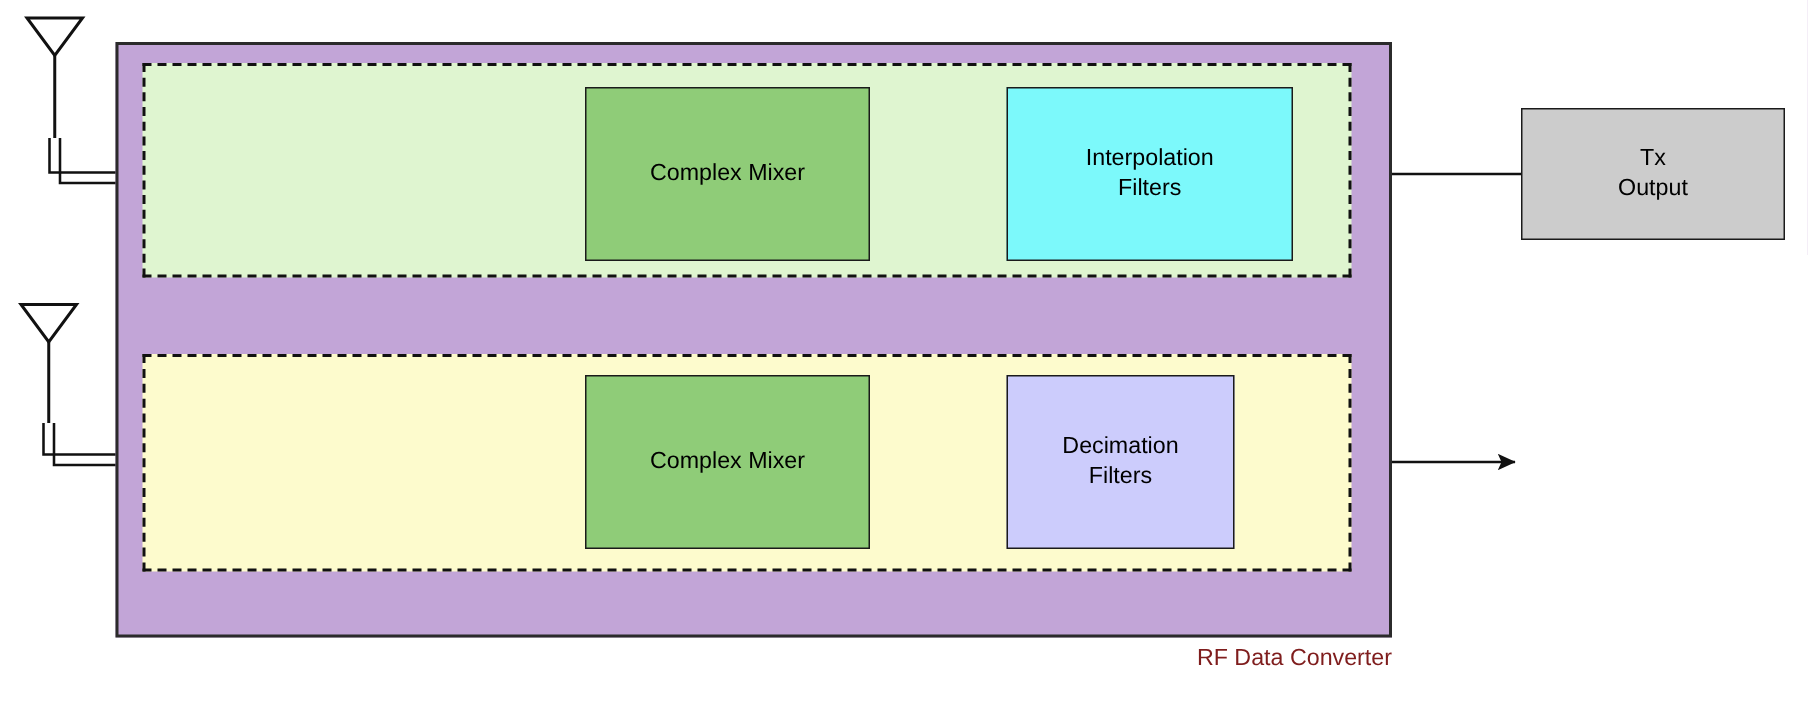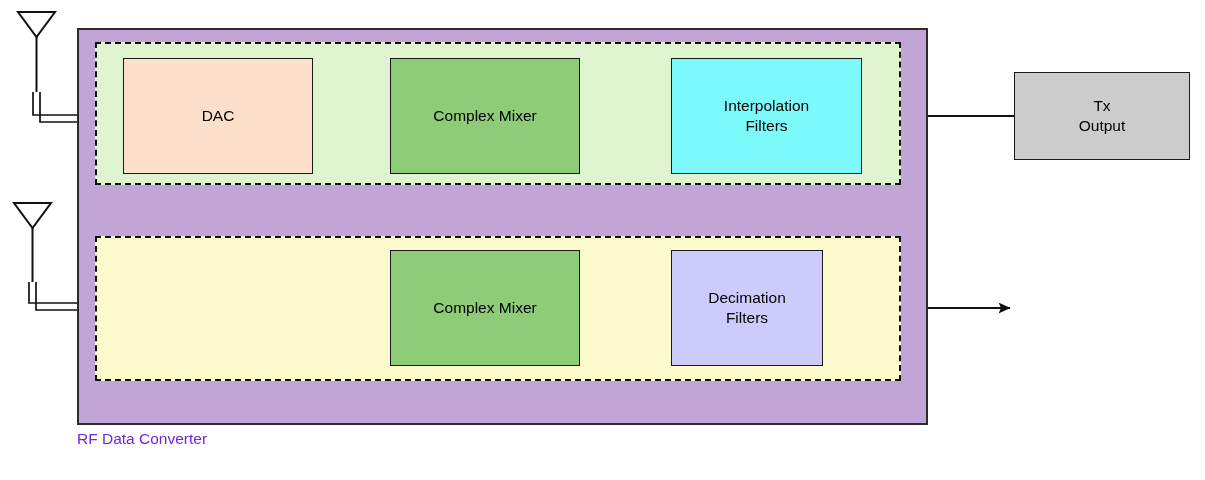--- a/index.html
+++ b/index.html
@@ -77,23 +77,23 @@
   #mixer-rx-block   { left:390px;  top:250px; width:190px; height:116px; background:#8fcc78; }
   #decim-block      { left:671px;  top:250px; width:152px; height:116px; background:#ccccfc; }
   #tx-input-block   { left:1014px; top:72px;  width:176px; height:88px;  background:#cccccc; }
   #rx-output-block  { left:1014px; top:264px; width:176px; height:88px;  background:#cccccc; }
   
   #rfdc-caption {
     position: absolute;
     left: 77px;
     top: 430px;
     width: 851px;
-    text-align: left;
+    text-align: right;
     font-size: 15.5px;
-    color: #6d28d9;
+    color: #7f1d1d;
     z-index: 4;
   }
 </style>
 </head>
 <body>
 
 <div id="canvas">
 
   <div id="rfdc-container"></div>
 
@@ -132,21 +132,20 @@
 
     <line x1="1014" y1="116" x2="866" y2="116" stroke="#111111" stroke-width="1.8" marker-end="url(#arrL)"></line>
     <line x1="671" y1="116" x2="584" y2="116" stroke="#111111" stroke-width="1.8" marker-end="url(#arrL)"></line>
     <line x1="390" y1="116" x2="317" y2="116" stroke="#111111" stroke-width="1.8" marker-end="url(#arrL)"></line>
 
     <line x1="313" y1="308" x2="386" y2="308" stroke="#111111" stroke-width="1.8" marker-end="url(#arrR)"></line>
     <line x1="580" y1="308" x2="667" y2="308" stroke="#111111" stroke-width="1.8" marker-end="url(#arrR)"></line>
     <line x1="862" y1="308" x2="1010" y2="308" stroke="#111111" stroke-width="1.8" marker-end="url(#arrR)"></line>
   </svg>
 
-  <div class="box" id="dac-block">DAC</div>
 
   <div class="box" id="mixer-tx-block">Complex Mixer</div>
 
   <div class="box" id="interp-block">Interpolation
 Filters</div>
 
   <div class="box" id="tx-input-block">Tx
 Output</div>
 
 

